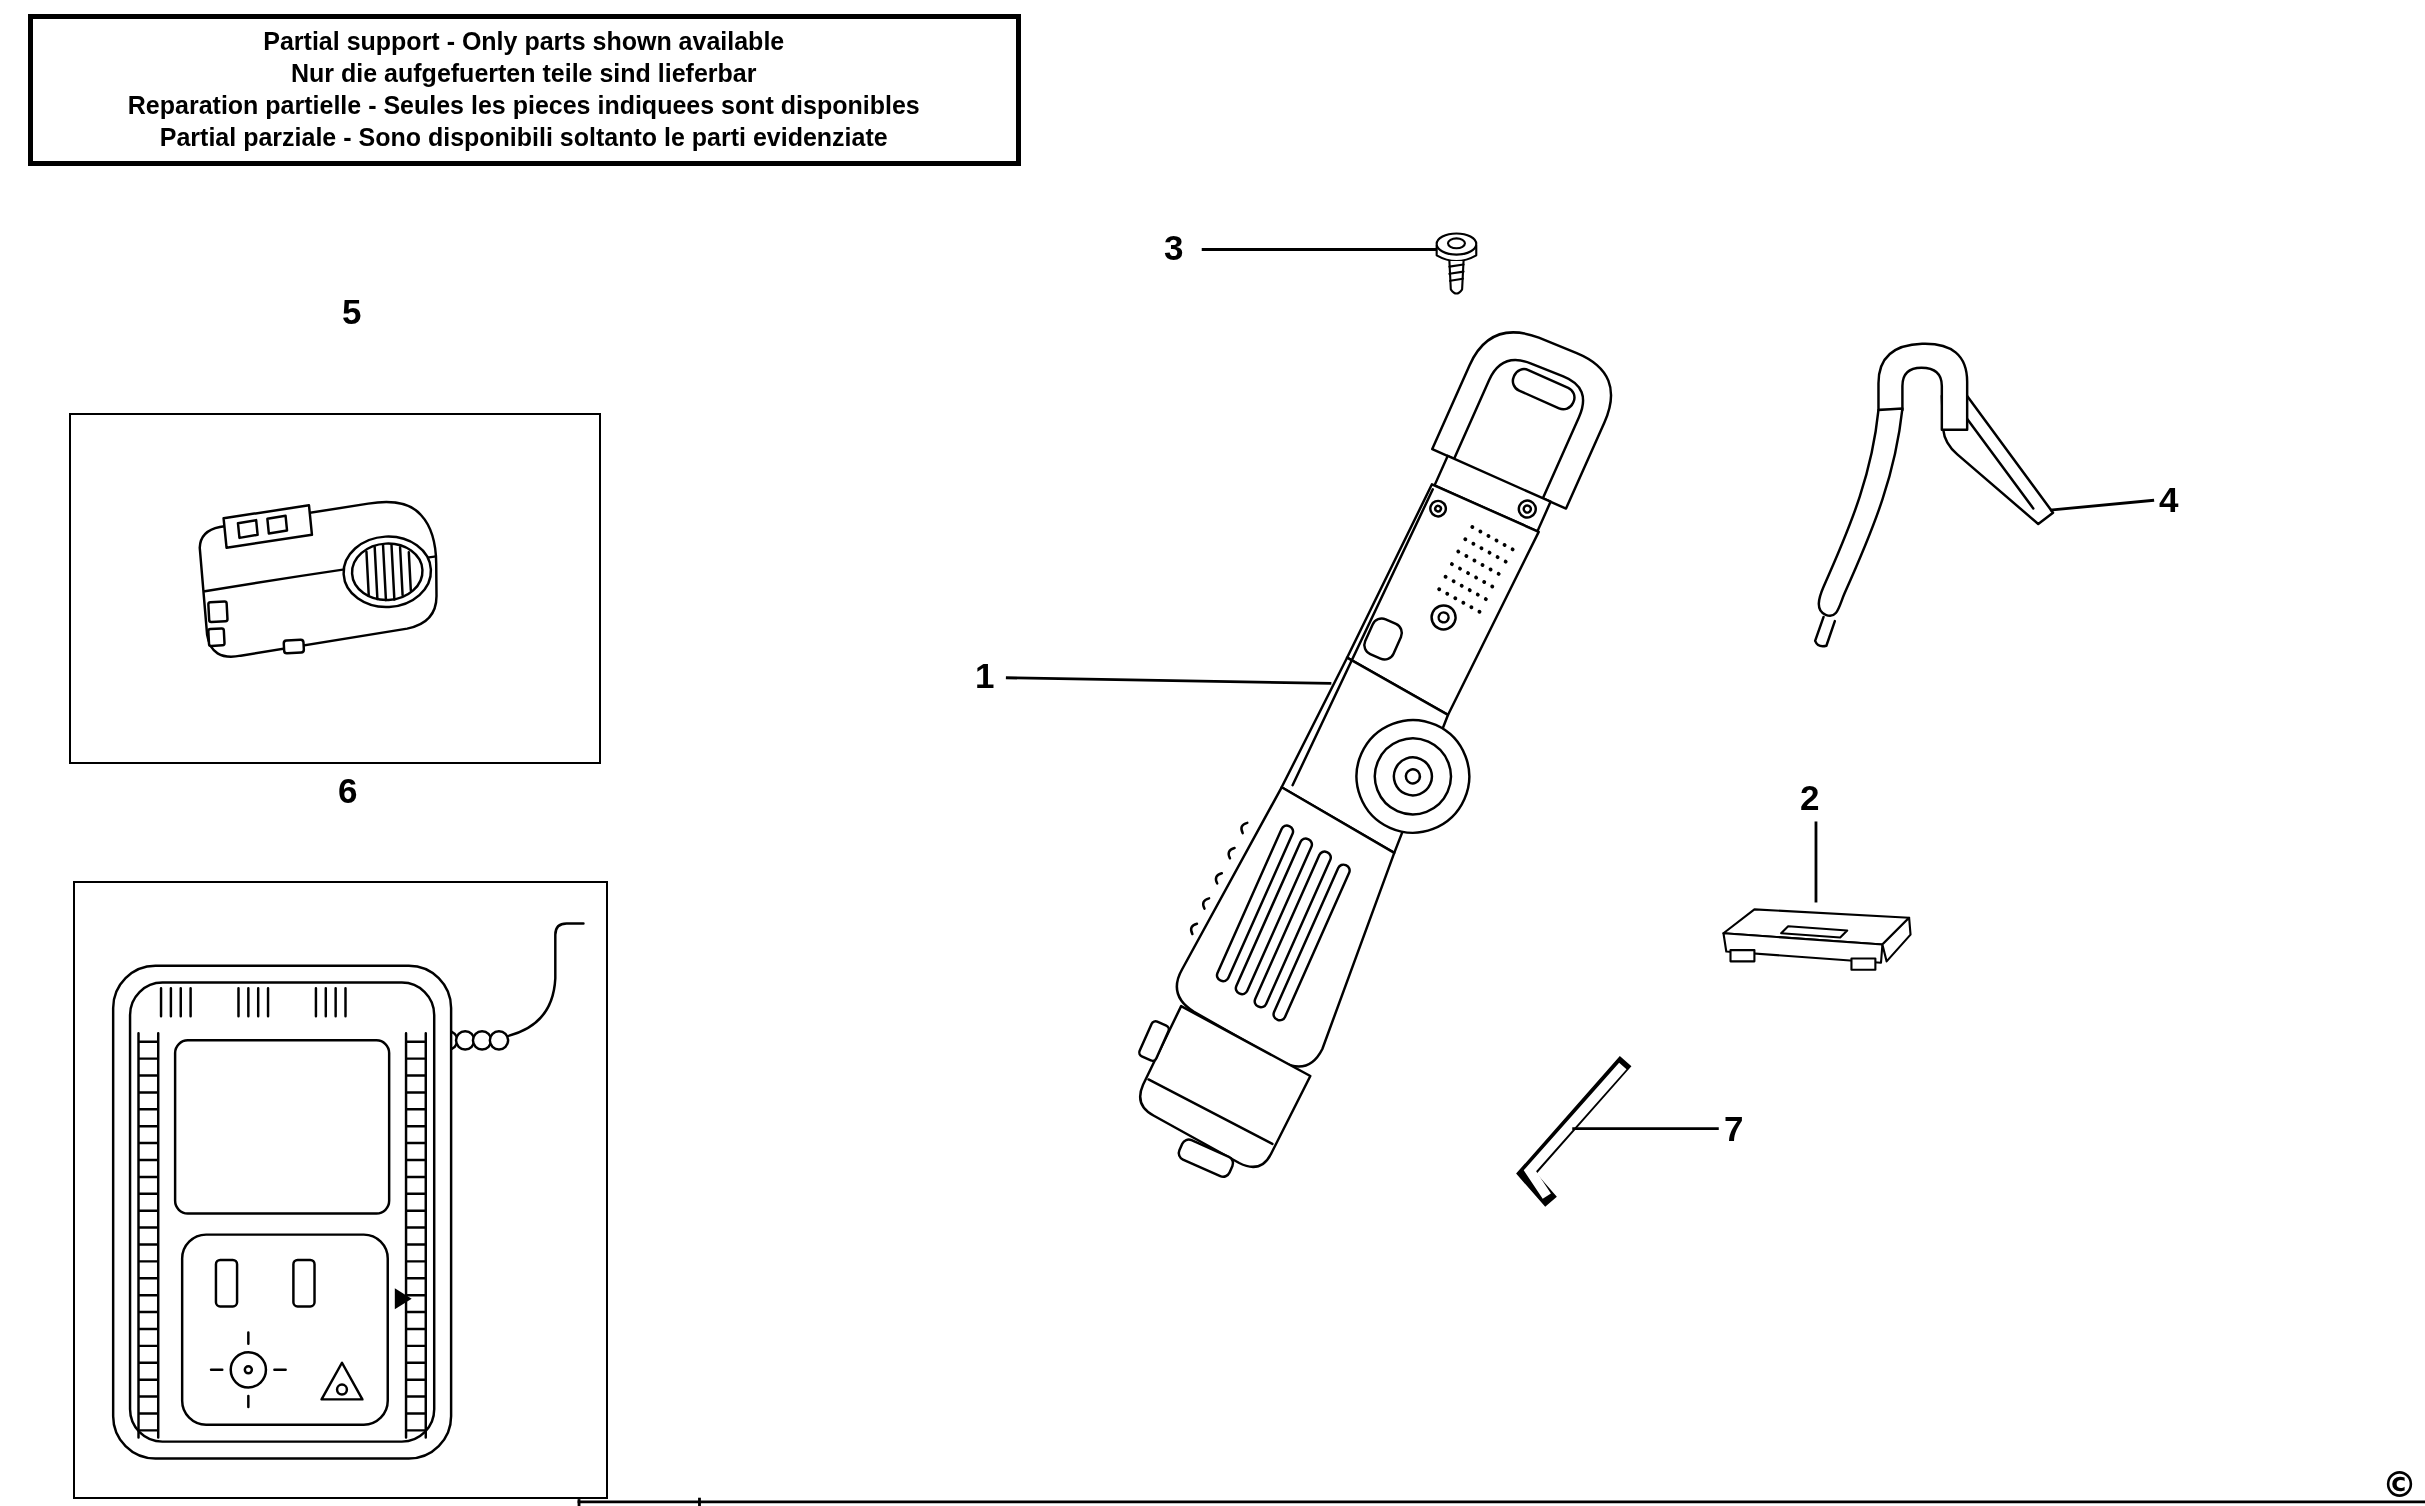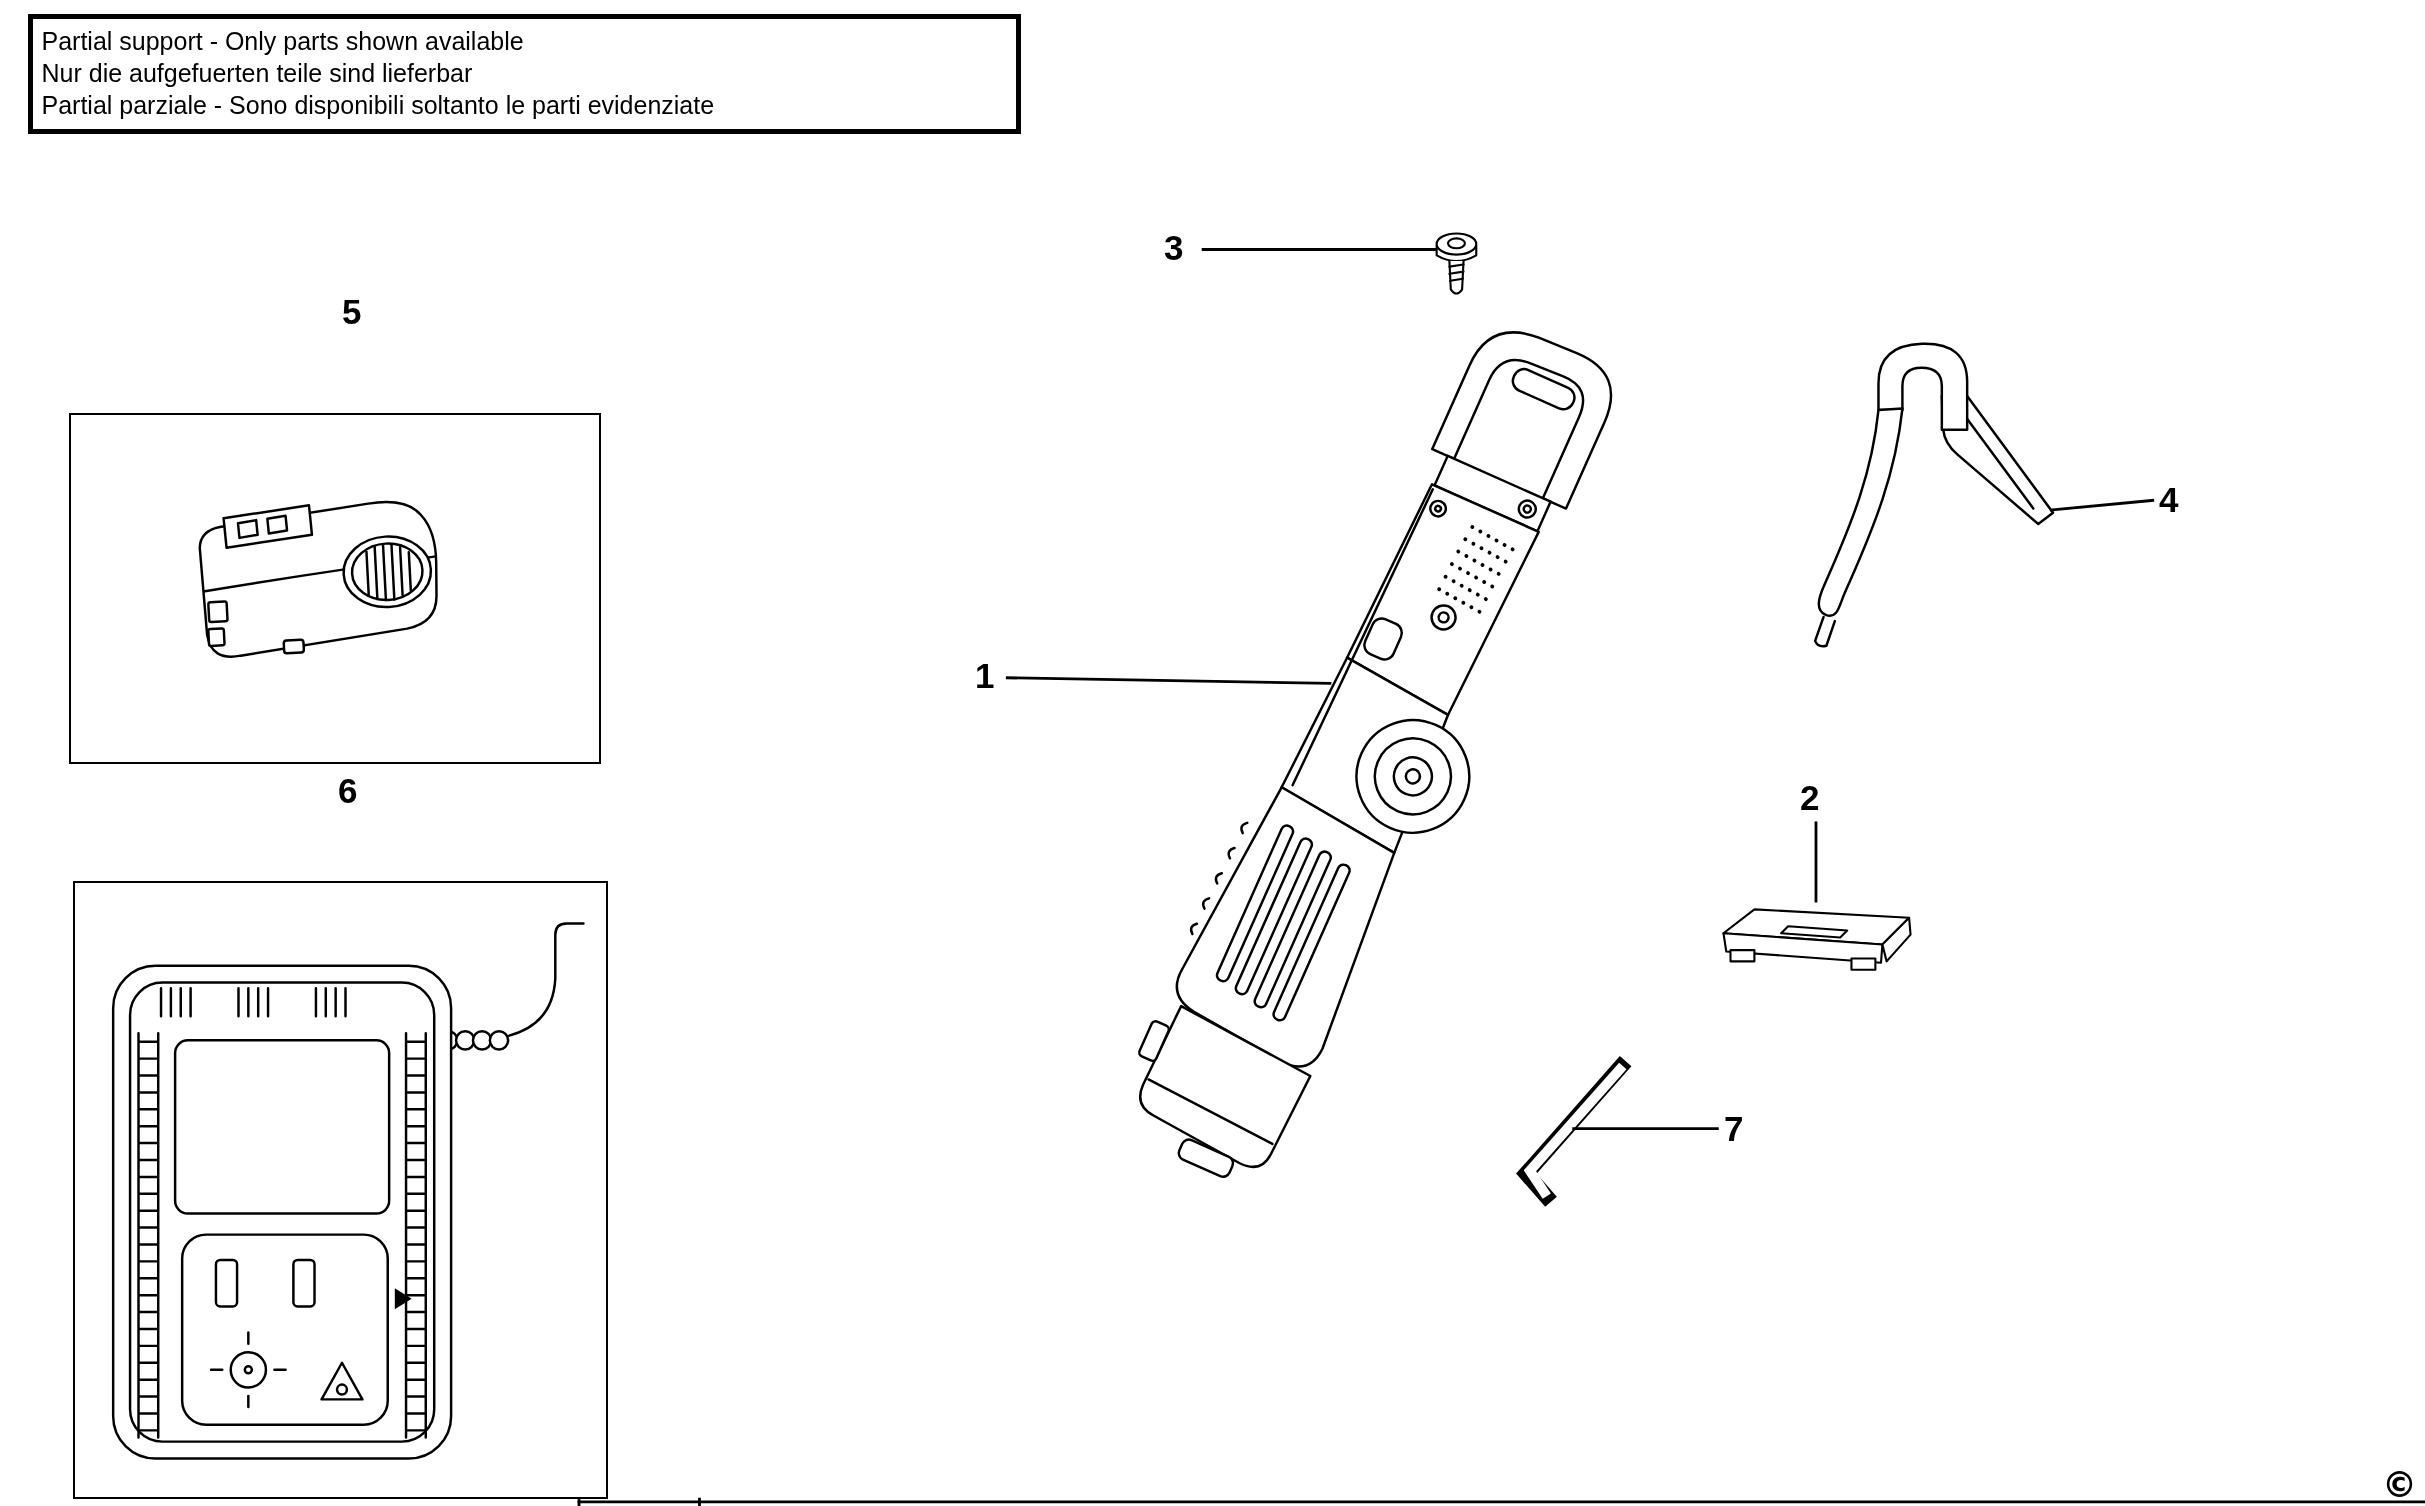--- a/index.html
+++ b/index.html
@@ -7,21 +7,21 @@
   html,body { background:#ffffff; }
   .canvas {
     position:relative; width:2426px; height:1507px; background:#fff;
     font-family:"Liberation Sans", sans-serif; color:#000; overflow:hidden;
   }
   .notice {
     position:absolute; left:28px; top:14px; width:993px;
     border:5.6px solid #000; background:#fff; padding:5.6px 10px 8.5px 8.5px;
   }
   .notice-line {
-    font-weight:normal; font-size:25px; line-height:32px; white-space:pre-wrap;
+    font-weight:bold; font-size:25px; line-height:32px; white-space:pre-wrap;text-align:center;
   }
   .callout {
     position:absolute; font-weight:bold; font-size:35px; line-height:35px;
   }
   .part-box { position:absolute; border:2.8px solid #000; background:#fff; }
   svg.part { position:absolute; }
   svg.part path, svg.part rect, svg.part circle, svg.part ellipse, svg.part line {
     vector-effect:none;
   }
   .overlay { position:absolute; left:0; top:0; pointer-events:none; }
@@ -31,20 +31,21 @@
   }
 </style>
 </head>
 <body>
 
 <div class="canvas">
 
   <div class="notice">
     <div class="notice-line">Partial support - Only parts shown available</div>
     <div class="notice-line">Nur die aufgefuerten teile sind lieferbar</div>
+    <div class="notice-line">Reparation partielle - Seules les pieces indiquees sont disponibles</div>
     <div class="notice-line">Partial parziale - Sono disponibili soltanto le parti evidenziate</div>
   </div>
 
   <div class="part-box" style="left:69px; top:413px; width:532px; height:351px;"></div>
   <div class="part-box" style="left:73px; top:881px; width:535px; height:618px;"></div>
 
   <div class="callout" style="left:342px; top:294px;">5</div>
   <div class="callout" style="left:338px; top:773px;">6</div>
   <div class="callout" style="left:1164px; top:230px;">3</div>
   <div class="callout" style="left:975px; top:658px;">1</div>

